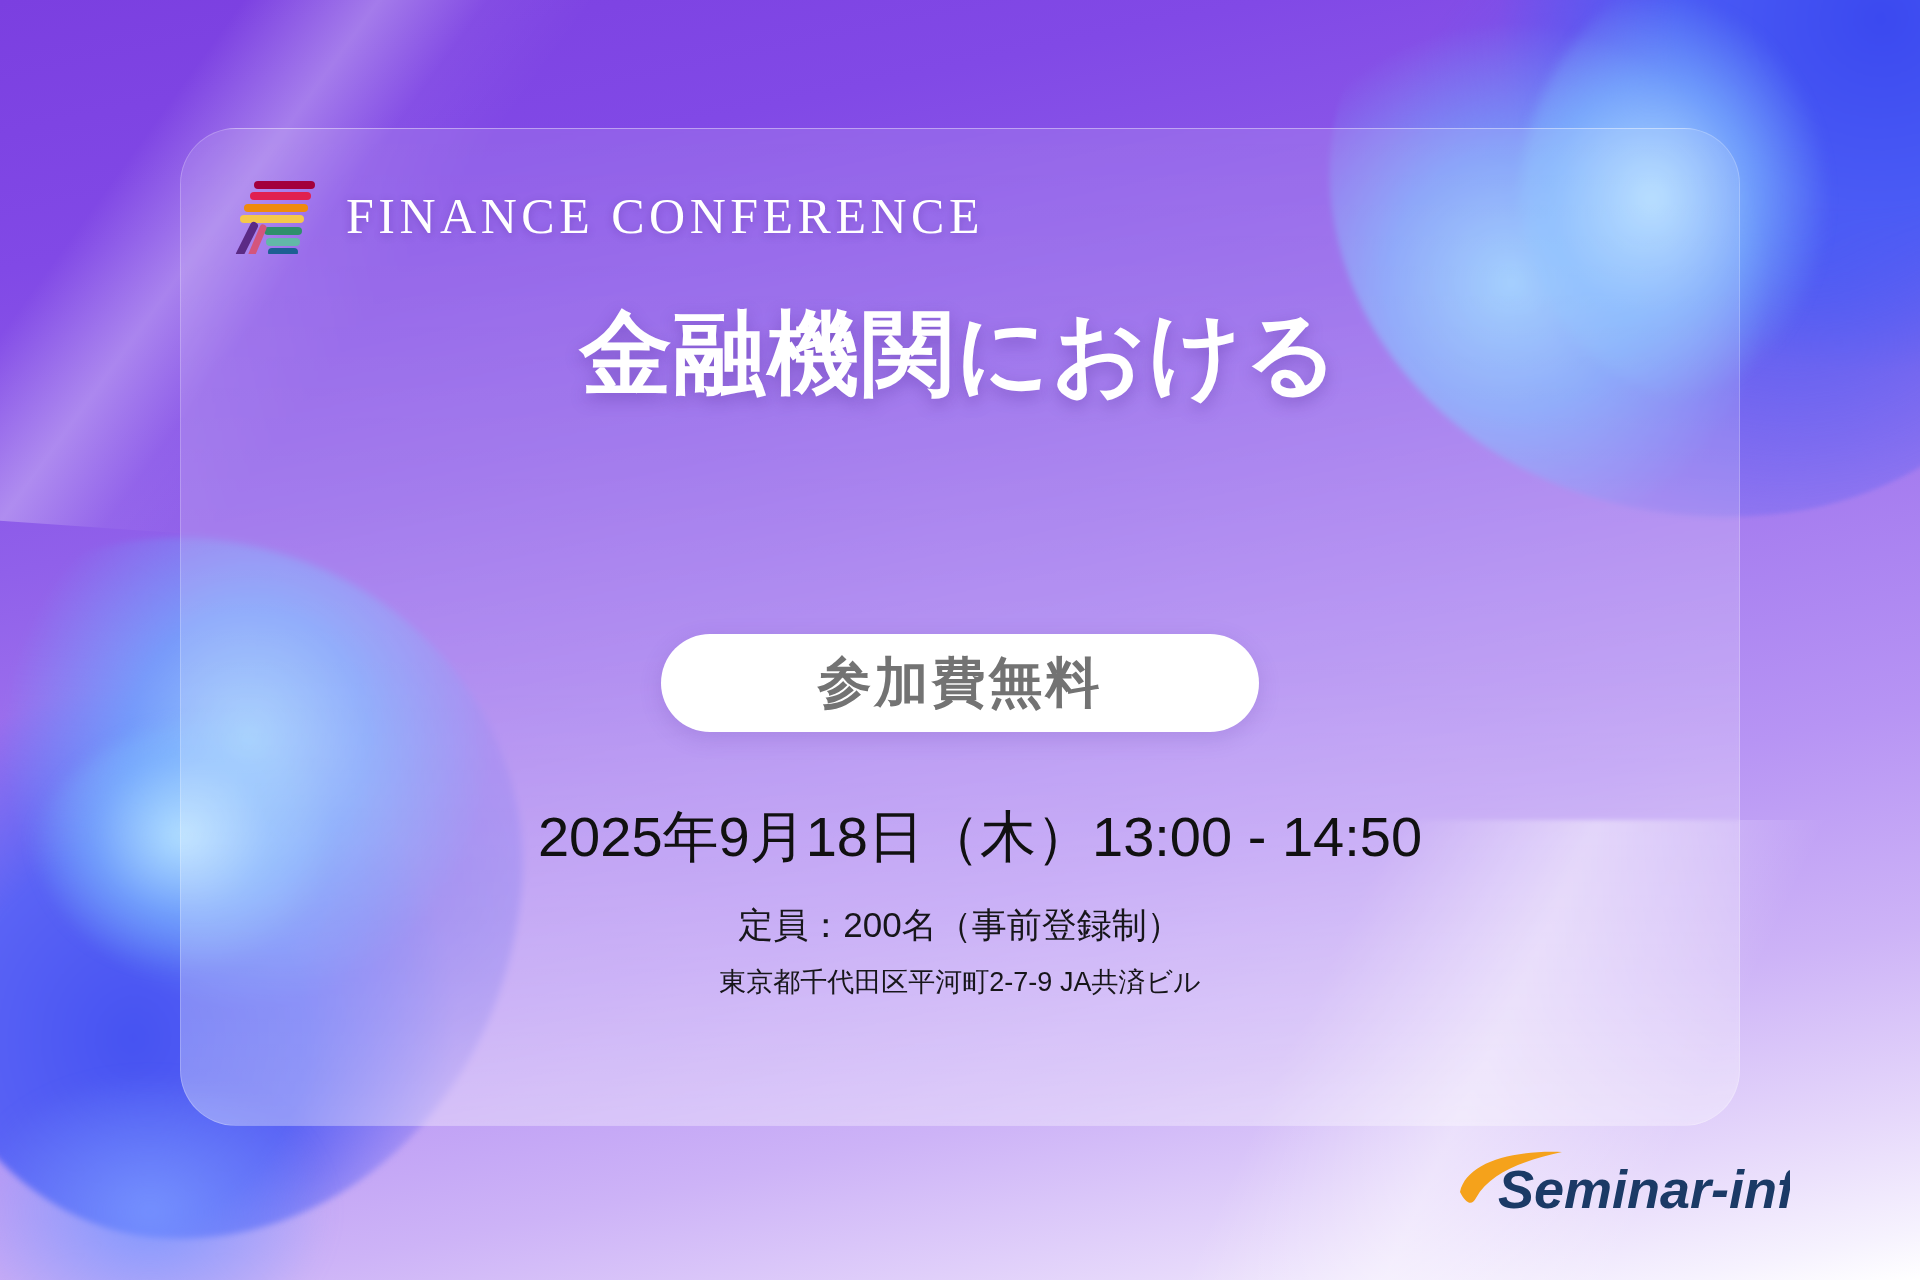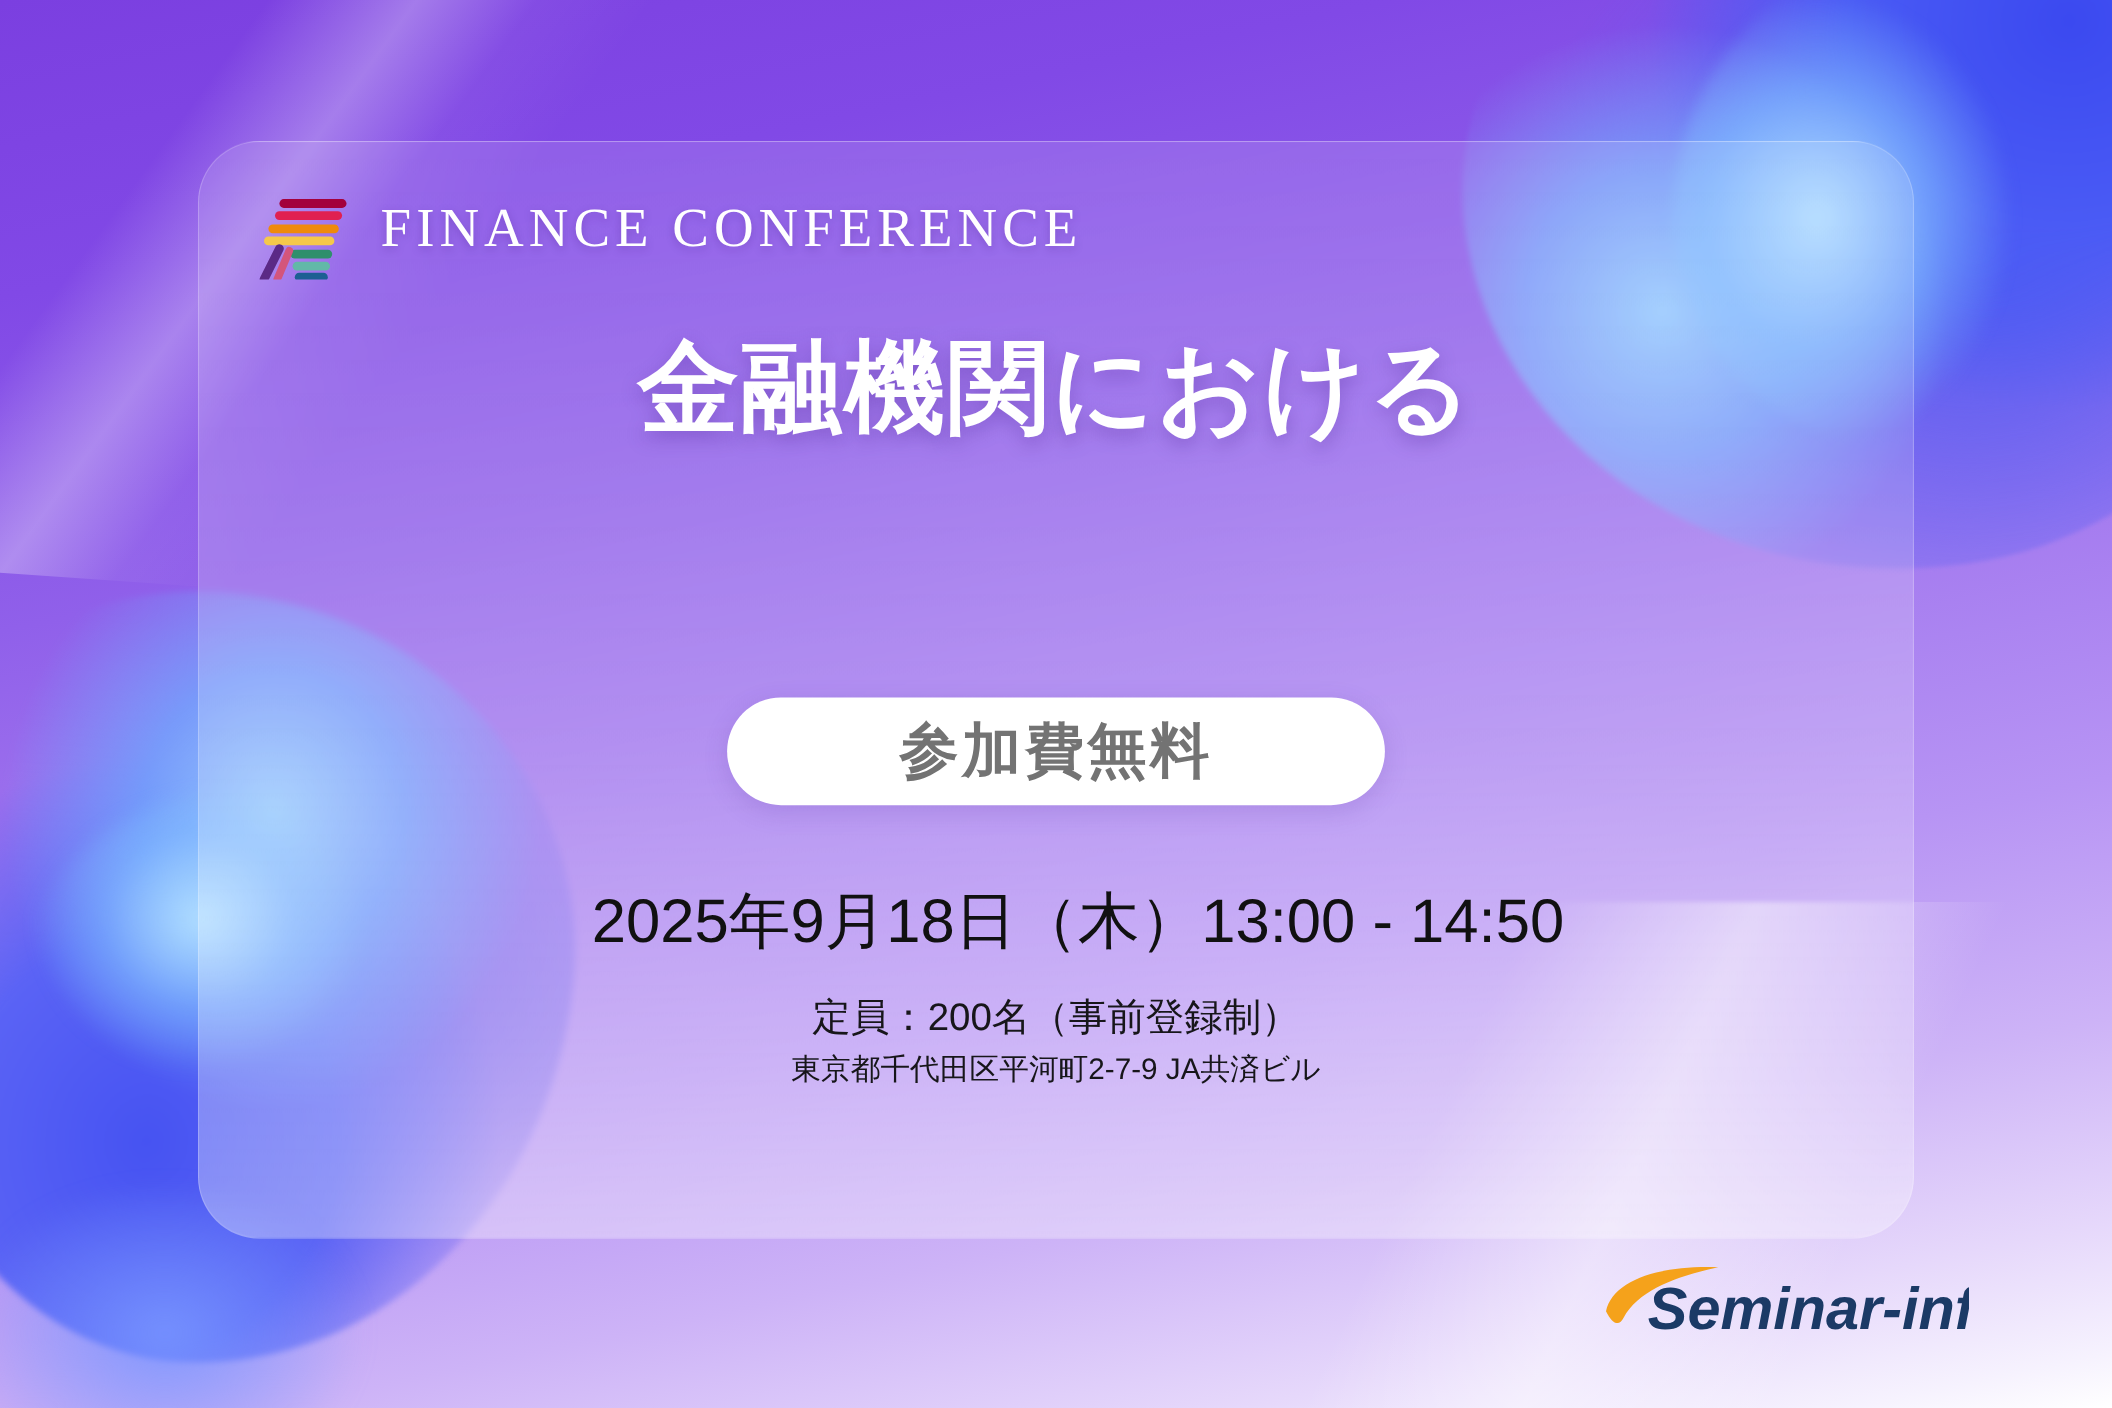--- a/index.html
+++ b/index.html
@@ -98,21 +98,21 @@
     width:1560px; height:998px;
     border-radius:56px;
     background:linear-gradient(180deg, rgba(255,255,255,.13) 0%, rgba(255,255,255,.20) 55%, rgba(255,255,255,.34) 100%);
     border:1px solid rgba(255,255,255,.22);
     backdrop-filter:blur(2px);
   }
 
   
   #brand {
     position:absolute; left:232px; top:178px;
-    display:flex; gap:28px;
+    display:flex; align-items:center; gap:28px;
   }
   #fc-mark { width:86px; height:76px; display:block; }
   #brand-text {
     color:#ffffff;
     font-family:"Liberation Serif","DejaVu Serif",serif;
     font-size:50px;
     letter-spacing:4.5px;
     white-space:nowrap;
     text-shadow:0 2px 8px rgba(60,20,120,.25);
   }
@@ -161,21 +161,21 @@
   
   #details {
     position:absolute; left:0; right:0; top:900px;
     text-align:center;
     color:#17161a;
   }
   #detail-capacity, #detail-venue {
     font-size:35px; line-height:1.44; white-space:nowrap;
   }
   #detail-address {
-    font-size:27px; line-height:1.5; white-space:nowrap; margin-top:2px;
+    font-size:27px; line-height:1.5; white-space:nowrap; margin-top:12px;
   }
 
   
   #si-logo {
     position:absolute; right:130px; bottom:52px;
     width:340px; height:82px;
   }
 </style>
 </head>
 <body>

